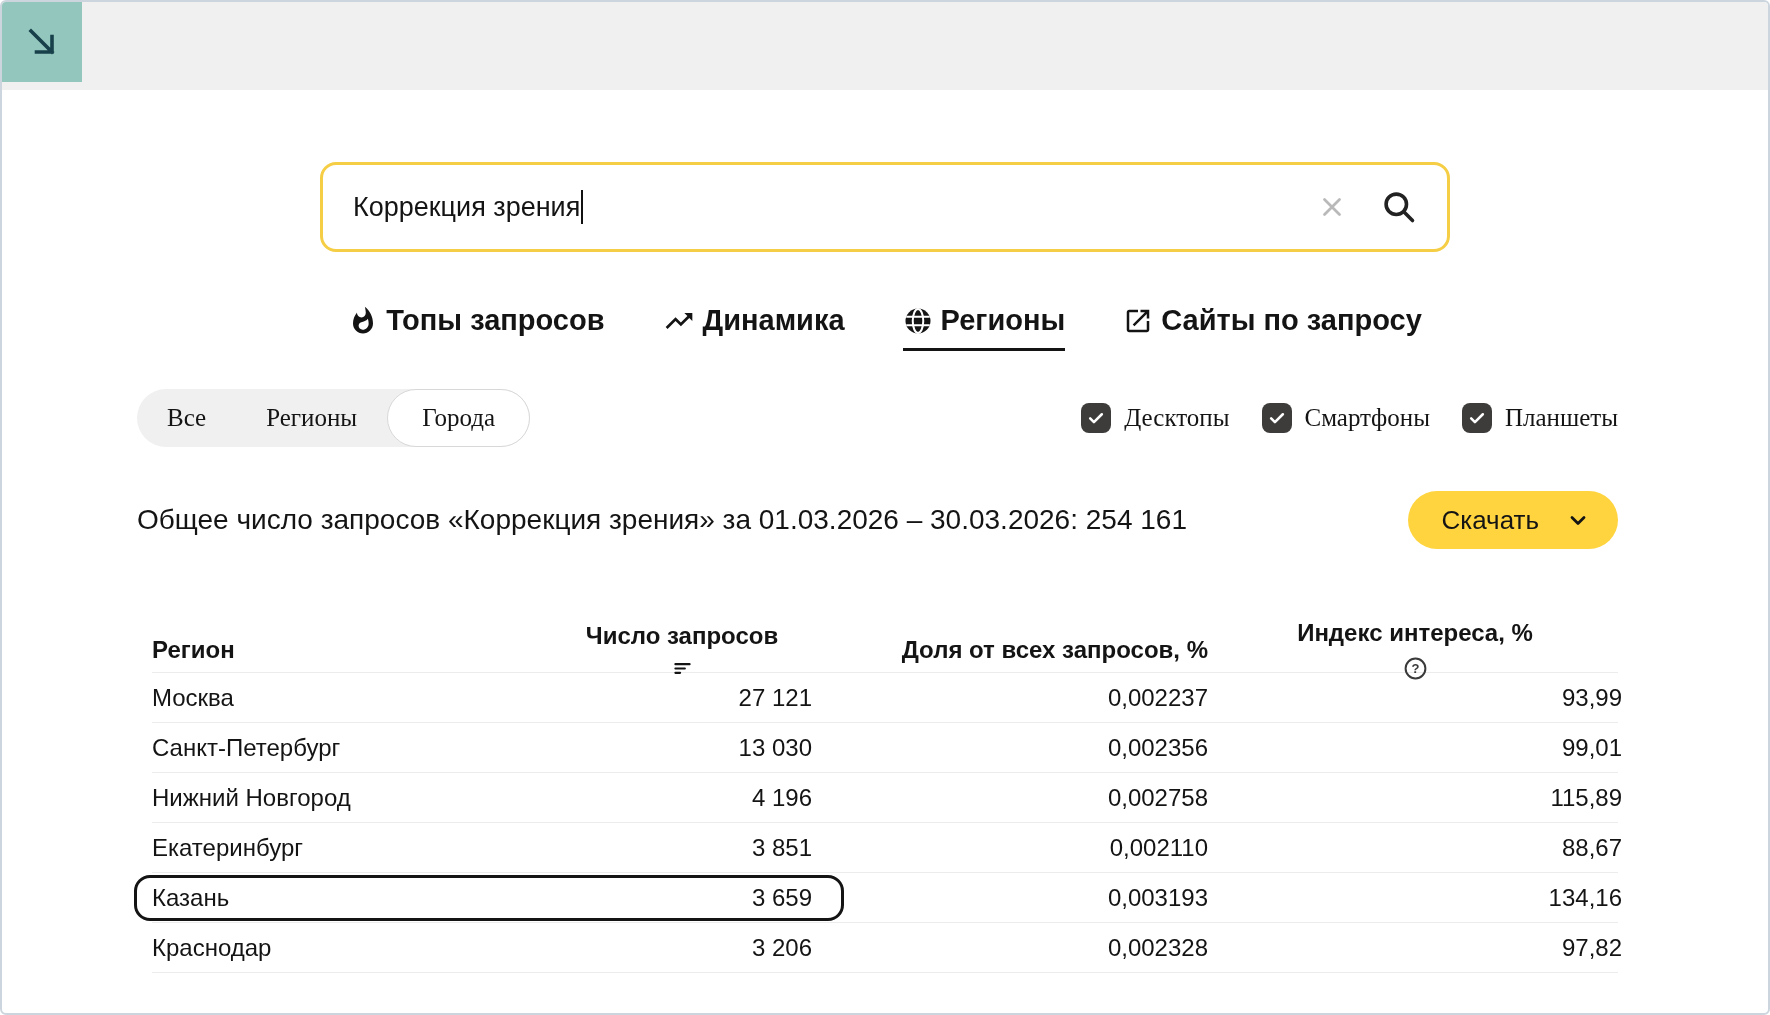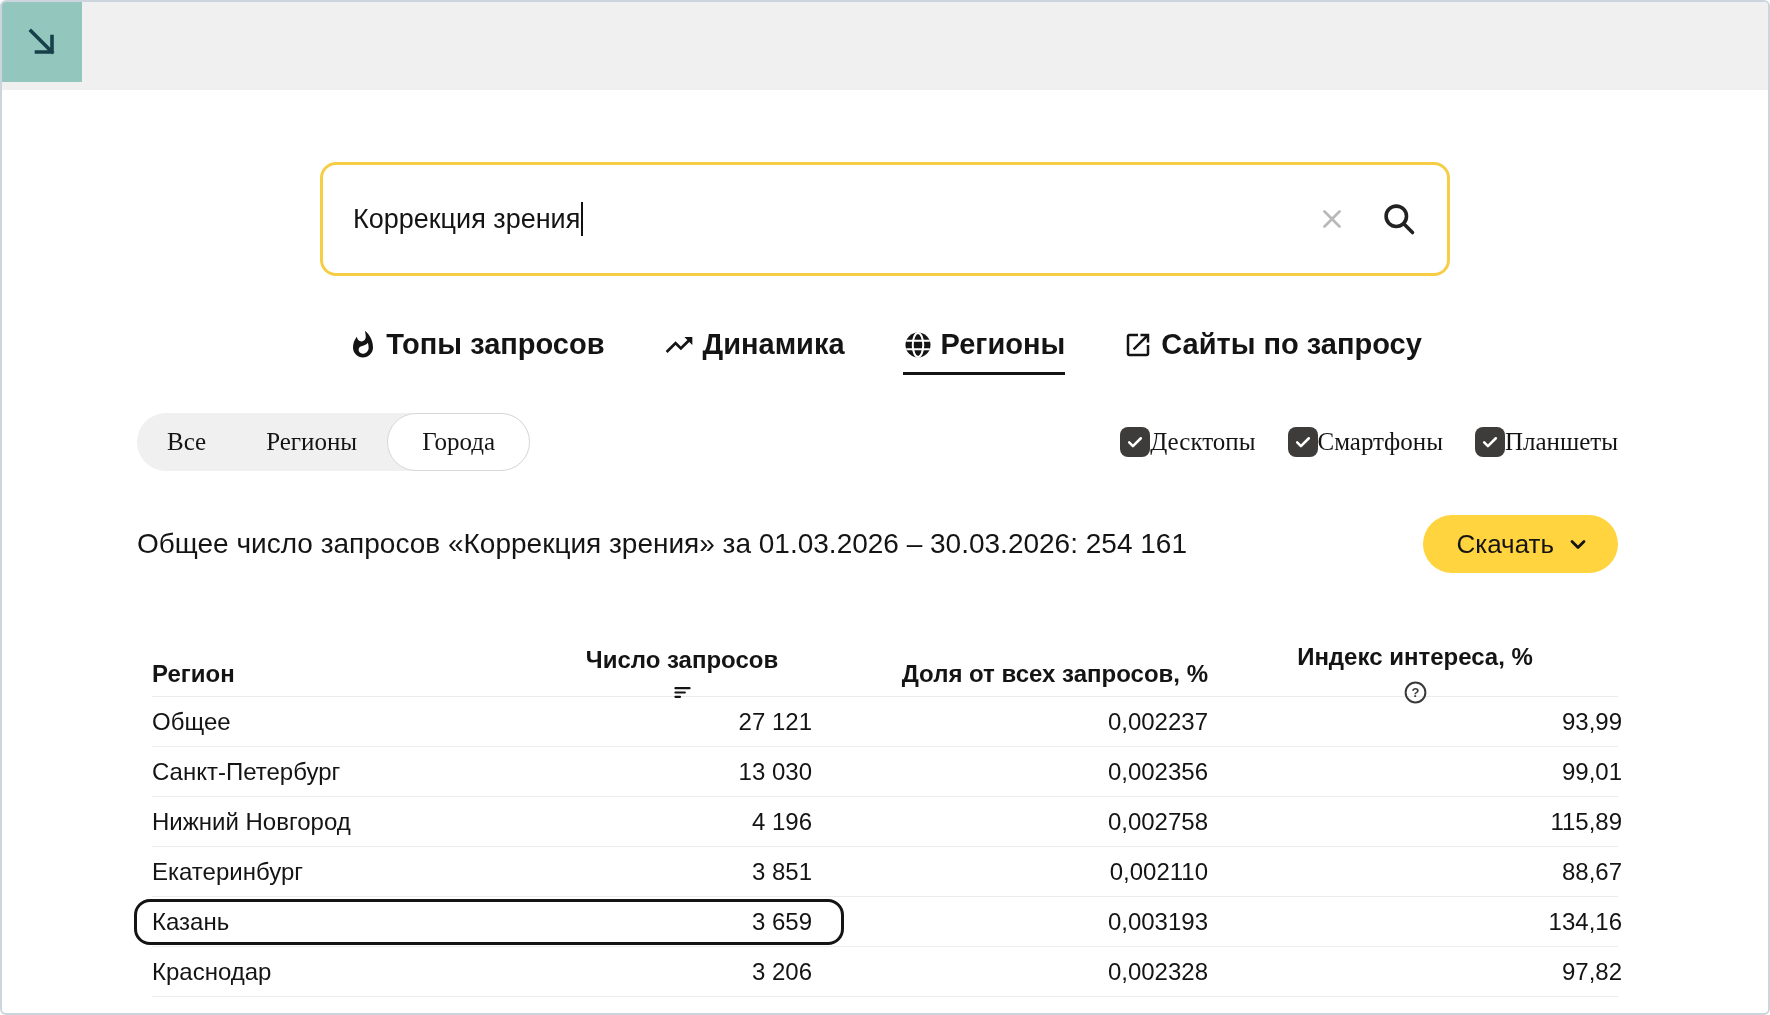--- a/index.html
+++ b/index.html
@@ -12,21 +12,21 @@
   }
   
   .topbar { height:88px; background:#f0f0f1; position:relative; }
   .corner {
     position:absolute; top:0; left:0; width:80px; height:80px;
     background:#93c6bc; display:flex; align-items:center; justify-content:center;
   }
   
   .search-wrap { width:1130px; margin:72px auto 0; }
   .search-box {
-    height:114px; border:3px solid #f5ce45; border-radius:16px; background:#fff;
+    height:90px; border:3px solid #f5ce45; border-radius:16px; background:#fff;
     display:flex; align-items:center; padding:0 30px; cursor:text;
   }
   .search-text { font-size:27px; color:#141414; }
   .caret { display:inline-block; width:2px; height:34px; background:#111; margin-left:1px; vertical-align:-7px; }
   .search-actions { margin-left:auto; display:flex; align-items:center; gap:34px; }
   .icon-btn { display:flex; align-items:center; justify-content:center; cursor:pointer; background:none; border:none; }
   
   .tabs { display:flex; justify-content:center; align-items:flex-end; gap:58px; margin-top:52px; }
   .tab {
     display:flex; align-items:center; gap:8px; font-size:29px; font-weight:700;
@@ -40,34 +40,34 @@
     margin:38px 150px 0 135px;
     font-family:Liberation Serif, serif;
   }
   .segment { display:flex; background:#f0f0f1; border-radius:30px; height:58px; align-items:stretch; }
   .seg-opt {
     display:flex; align-items:center; padding:0 30px; font-size:25px; color:#141414;
     cursor:pointer; border-radius:29px;
   }
   .seg-opt.selected { background:#fff; border:1px solid #d8d8d8; padding:0 34px;text-align:right; }
   .devices { display:flex; align-items:center; gap:32px; }
-  .device { display:flex; align-items:center; cursor:pointer; }
+  .device { display:flex; align-items:center; gap:13px; cursor:pointer; }
   .checkbox {
     width:30px; height:30px; border-radius:8px; background:#3e3c3a;
     display:flex; align-items:center; justify-content:center;
   }
   .device-label { font-size:25px; font-weight:500; }
   
   .summary-row {
     display:flex; justify-content:space-between; align-items:center;
     margin:44px 150px 0 135px;
   }
   .summary { font-size:28px; }
   .download {
-    display:flex; align-items:center; gap:12px; height:58px; padding:0 28px 0 34px;
+    display:flex; align-items:center; gap:27px; height:58px; padding:0 28px 0 34px;
     background:#ffd43e; border:none; border-radius:29px; font-size:26px; font-weight:500;
     font-family:inherit; color:#141414; cursor:pointer;
   }
   
   .table { margin:70px 150px 0; }
   .thead, .trow {
     display:grid; grid-template-columns:400px 260px 396px 414px; align-items:center;
   }
   .thead { height:54px; border-bottom:1px solid #ececec; }
   .th { font-size:23px; font-weight:700; }
@@ -200,21 +200,21 @@
       <div class="cell c-num th th-flex">
         <span>Индекс интереса, %</span>
         <svg width="25" height="25" viewBox="0 0 24 24">
             <circle cx="12" cy="12" r="9.5" fill="none" stroke="#3a3a3a" stroke-width="1.9"></circle>
             <text x="12" y="16.4" text-anchor="middle" font-size="12.5" font-weight="bold" fill="#3a3a3a" font-family="Liberation Sans, sans-serif">?</text>
           </svg>
       </div>
     </div>
     <div class="tbody">
         <div class="trow">
-          <div class="cell c-region">Общее</div>
+          <div class="cell c-region">Москва</div>
           <div class="cell c-num">27 121</div>
           <div class="cell c-num">0,002237</div>
           <div class="cell c-num">93,99</div>
         </div>
         <div class="trow">
           <div class="cell c-region">Санкт-Петербург</div>
           <div class="cell c-num">13 030</div>
           <div class="cell c-num">0,002356</div>
           <div class="cell c-num">99,01</div>
         </div>

